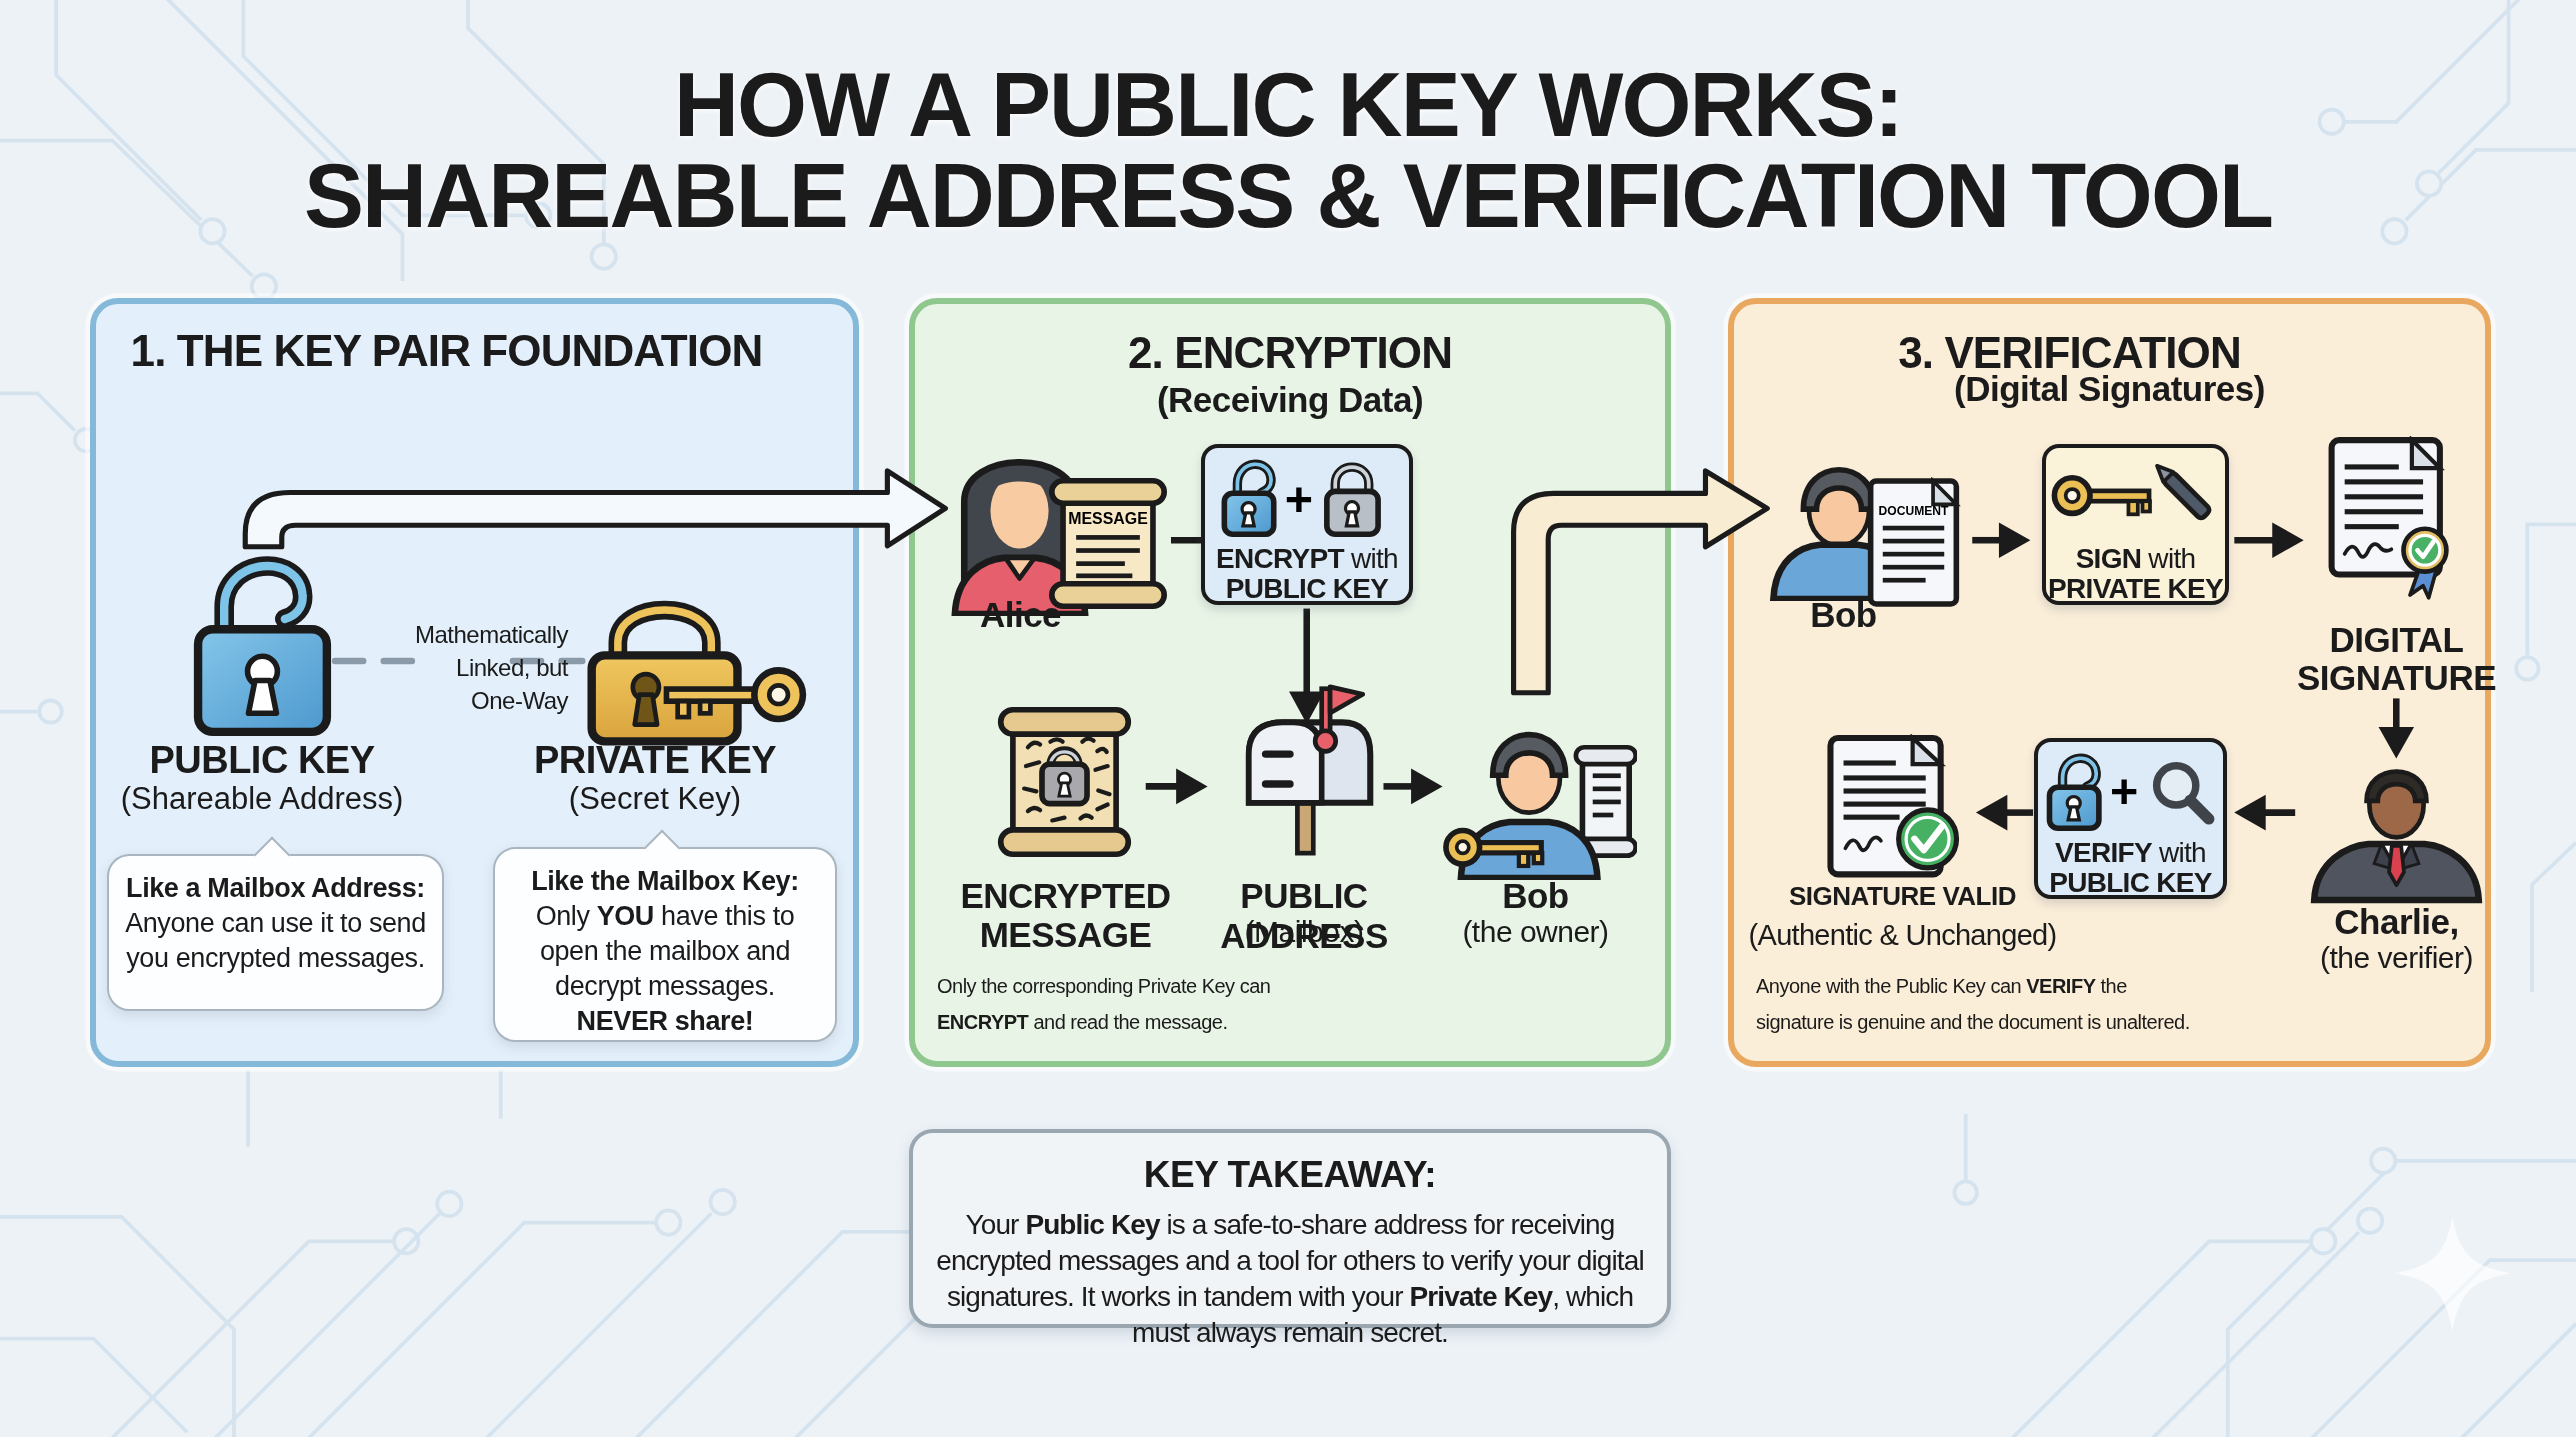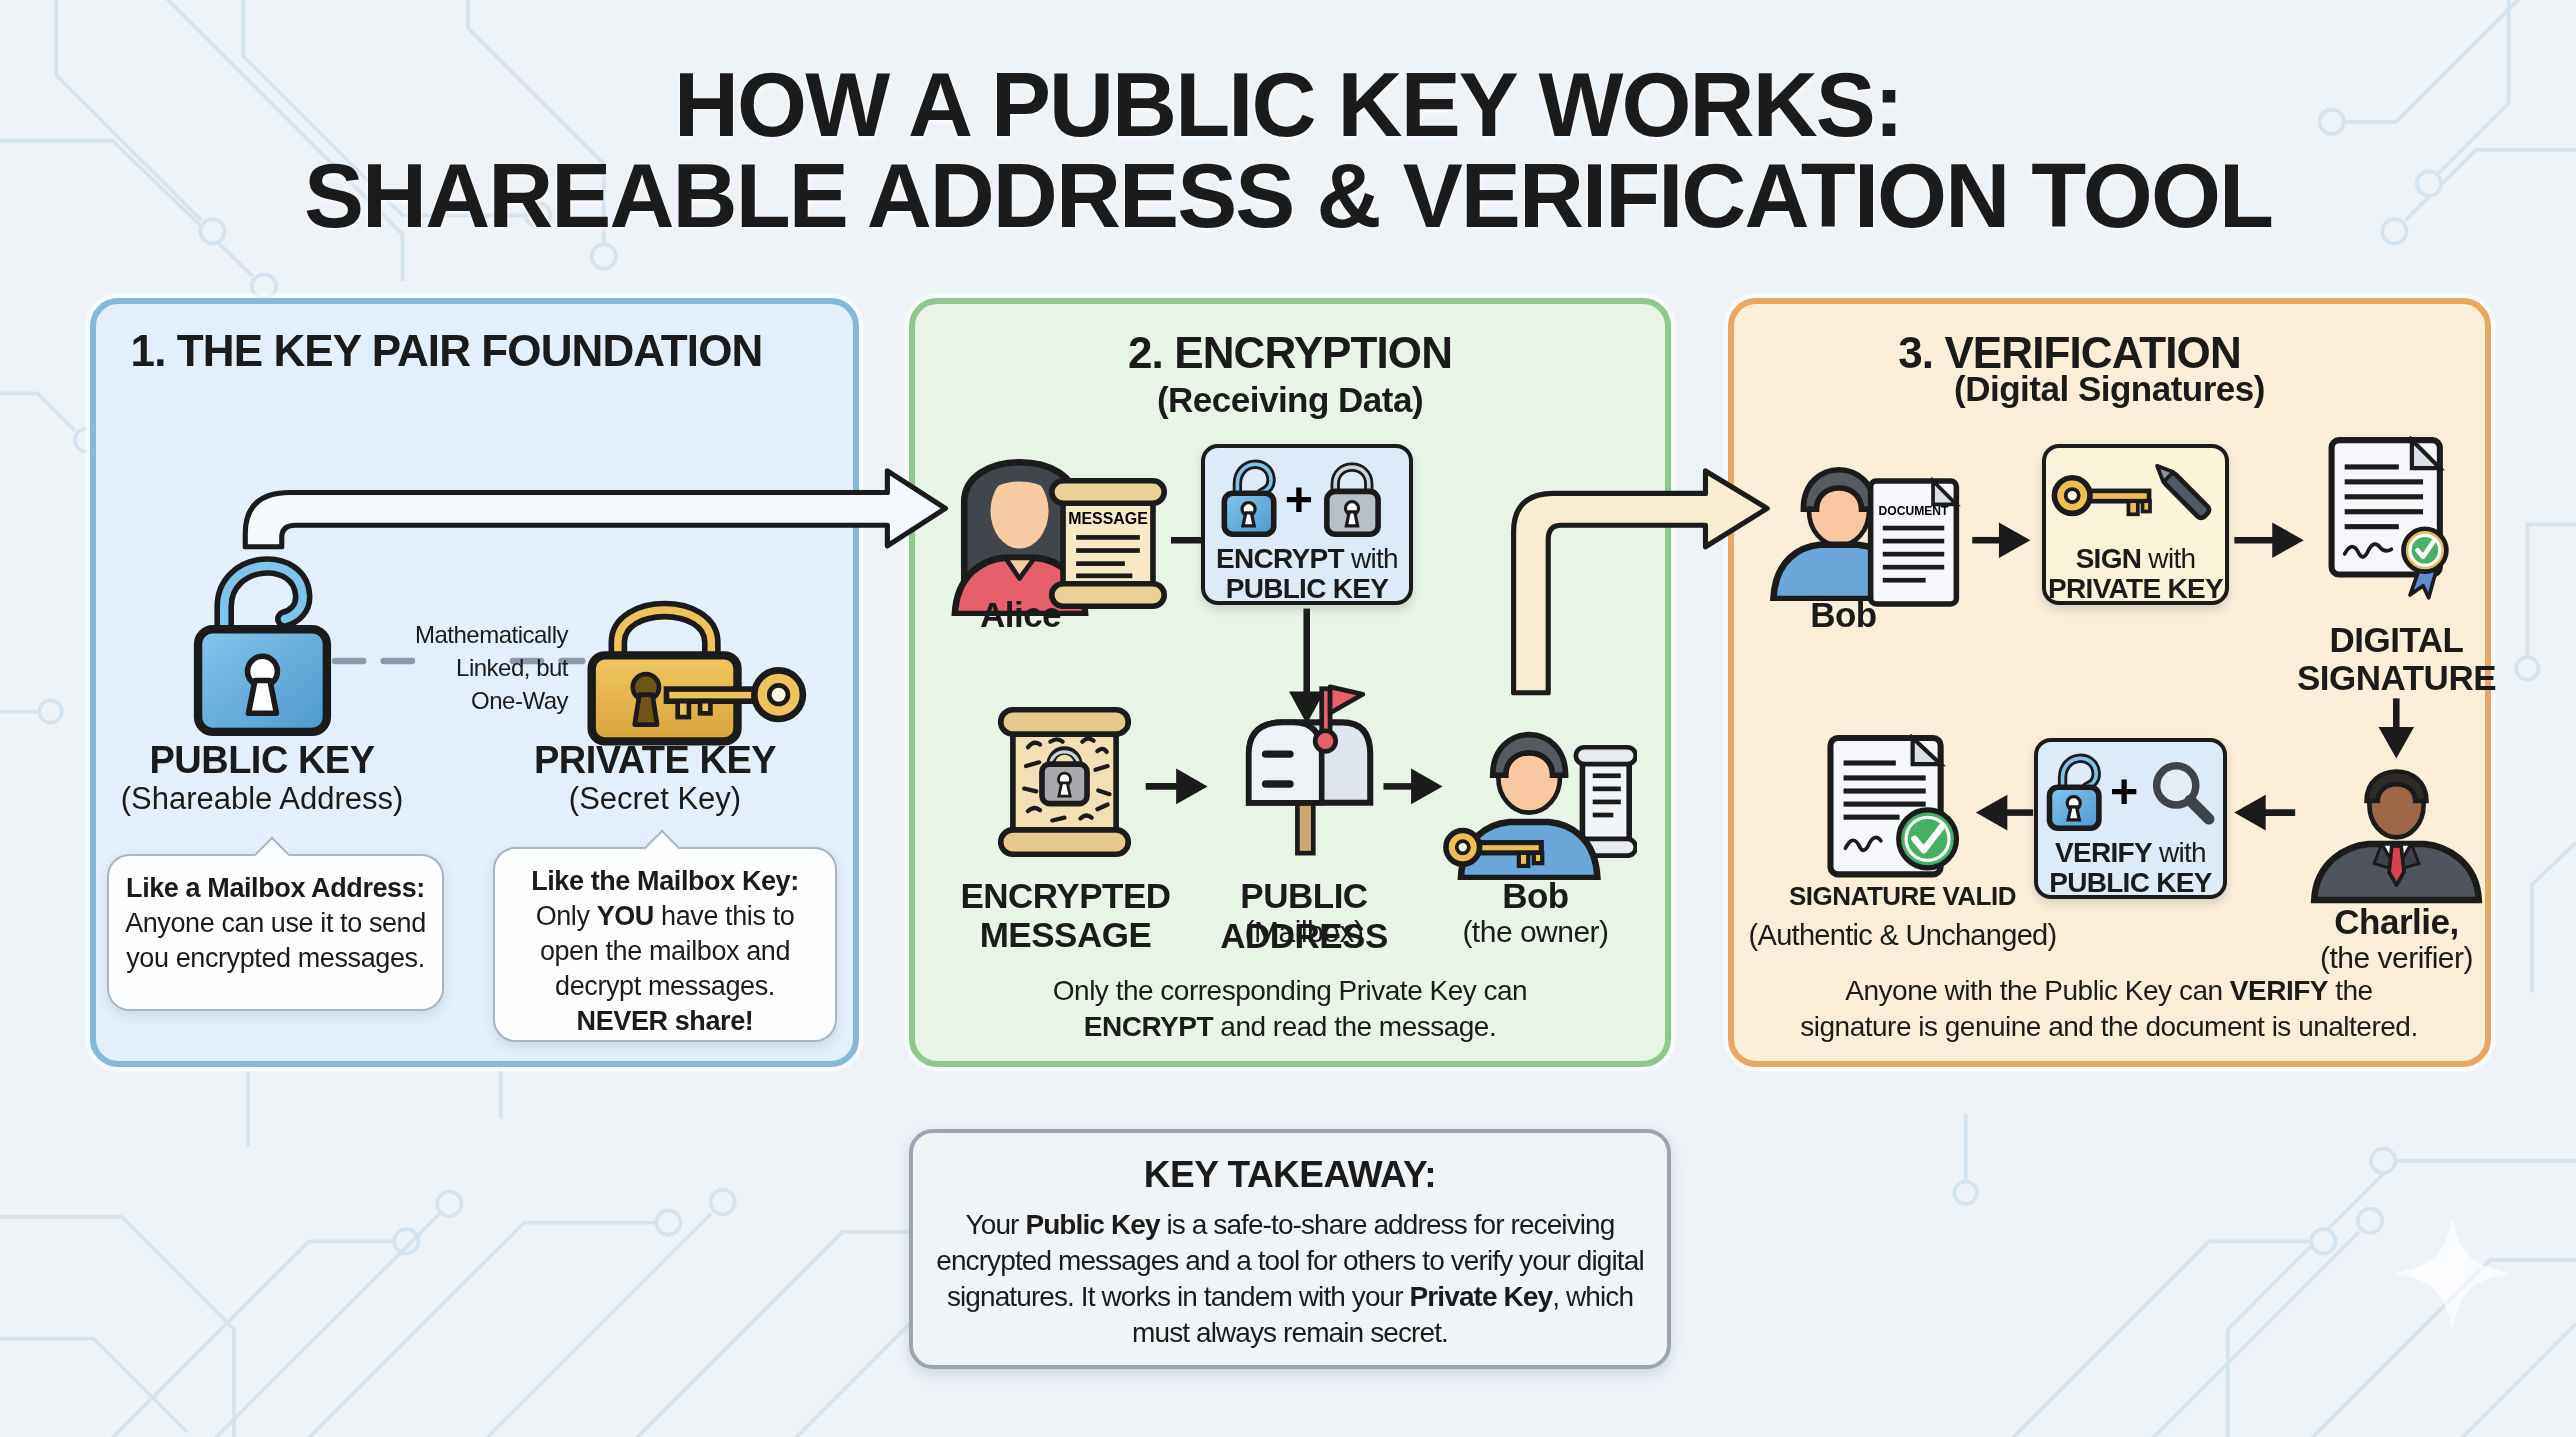--- a/index.html
+++ b/index.html
@@ -10,31 +10,31 @@
   #panel1{left:90px;top:298px;width:769px;height:769px;background:#e3effa;border:6.6px solid #85b9d9;box-shadow:0 0 0 4.7px rgba(255,255,255,.55);}
   #panel2{left:909px;top:298px;width:762px;height:769px;background:#e8f4e6;border:6.6px solid #8fc78f;box-shadow:0 0 0 4.7px rgba(255,255,255,.55);}
   #panel3{left:1728px;top:298px;width:763px;height:769px;background:#fbeed9;border:6.6px solid #e8a85f;box-shadow:0 0 0 4.7px rgba(255,255,255,.55);}
   .main-title{left:0;right:0;top:60px;text-align:center;font-size:90px;line-height:91px;font-weight:bold;letter-spacing:-1.9px;text-shadow:0 1.9px 5.6px rgba(255,255,255,.9);}
   .panel-title{font-size:44px;font-weight:bold;text-align:center;letter-spacing:-0.9px;}
   .panel-sub{font-size:35px;font-weight:bold;text-align:center;letter-spacing:-0.5px;}
   .lbl1{font-size:35px;font-weight:bold;text-align:center;letter-spacing:-0.5px;}
   .lbl2{font-size:30px;text-align:center;letter-spacing:-0.5px;}
   .keylbl{font-size:38px;font-weight:bold;text-align:center;letter-spacing:-0.5px;}
   .keysub{font-size:31px;text-align:center;}
-  .note{font-size:28px;text-align:center;letter-spacing:-0.5px;}
+  .note{font-size:20px;letter-spacing:-0.5px;}
   .bubble{position:absolute;background:#fdfeff;border:2.8px solid #a9b5bf;border-radius:22.5px;
           box-shadow:0 4.7px 11.2px rgba(80,100,120,.15);padding:15px 11.2px 9.4px 11.2px;box-sizing:border-box;
           font-size:27px;line-height:35px;text-align:center;letter-spacing:-0.4px;}
   .bubble .ptr{position:absolute;top:-14px;width:24px;height:24px;background:#fdfeff;
                border-left:2.8px solid #a9b5bf;border-top:2.8px solid #a9b5bf;transform:rotate(45deg);}
   .opbox{position:absolute;border:4.7px solid #1b1b1b;border-radius:17px;box-sizing:border-box;
          box-shadow:0 4.7px 9.4px rgba(60,80,100,.18);}
   .opbox .t{position:absolute;left:0;right:0;text-align:center;font-size:28px;letter-spacing:-0.7px;white-space:nowrap;}
   .linknote{font-size:24px;line-height:33px;font-weight:bold;text-align:right;letter-spacing:-0.5px;font-weight:normal;}
-  #takeaway{left:909px;top:1129px;width:762px;height:240px;background:#f1f4f7;border:4.7px solid #9ba7b0;
+  #takeaway{left:909px;top:1129px;width:762px;height:199px;background:#f1f4f7;border:4.7px solid #9ba7b0;
             border-radius:24px;box-shadow:0 5.6px 13px rgba(80,100,120,.18);box-sizing:border-box;}
   .tk-title{font-size:37px;font-weight:bold;text-align:center;letter-spacing:-0.5px;}
   .tk-body{font-size:28px;line-height:36px;text-align:center;letter-spacing:-0.9px;}
   svg text{font-family:"Liberation Sans",sans-serif;}
   b{font-weight:bold;}
 </style>
 </head>
 <body>
 
 <svg class="abs" style="left:0;top:0" width="2576" height="1438" viewBox="0 0 2752 1536">

